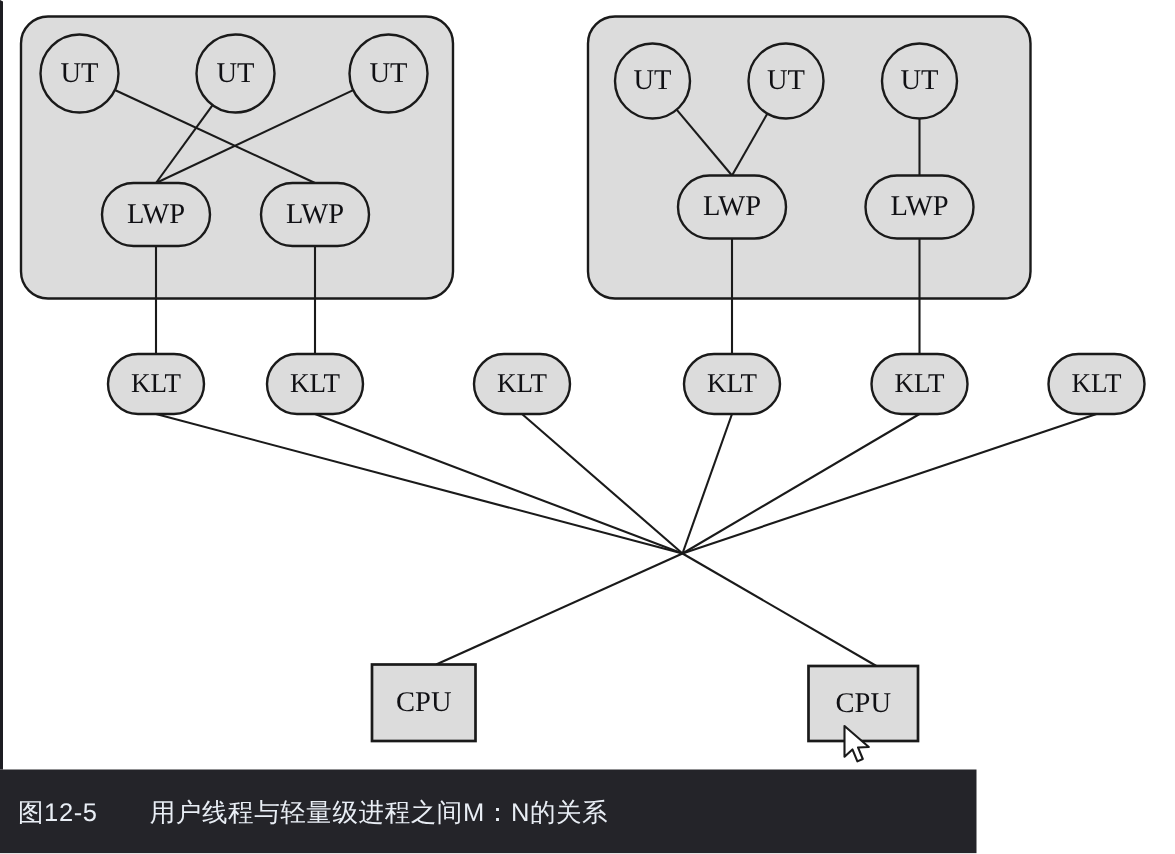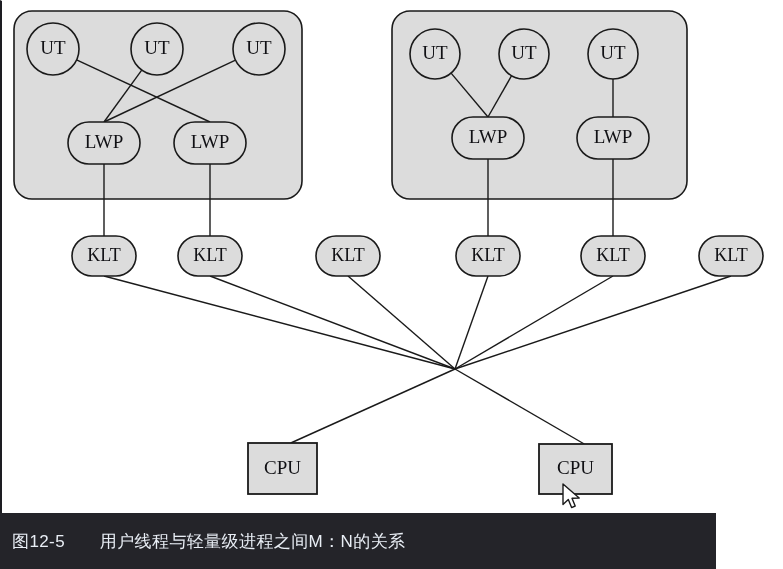--- a/index.html
+++ b/index.html
@@ -37,21 +37,21 @@
   .node-label {
     font-family: "Liberation Serif", "DejaVu Serif", serif;
     fill: #101014;
     text-anchor: middle;
     dominant-baseline: middle;
   }
   #caption-bar {
     position: absolute;
     left: 0;
     top: 513px;
-    width: 716px;
+    width: 651px;
     height: 56px;
     background: #242429;
     display: flex;
     align-items: center;
   }
   #caption-text {
     color: #e9eef5;
     font-family: "Liberation Sans", "DejaVu Sans", sans-serif;
     font-size: 17px;
     letter-spacing: 0.4px;

